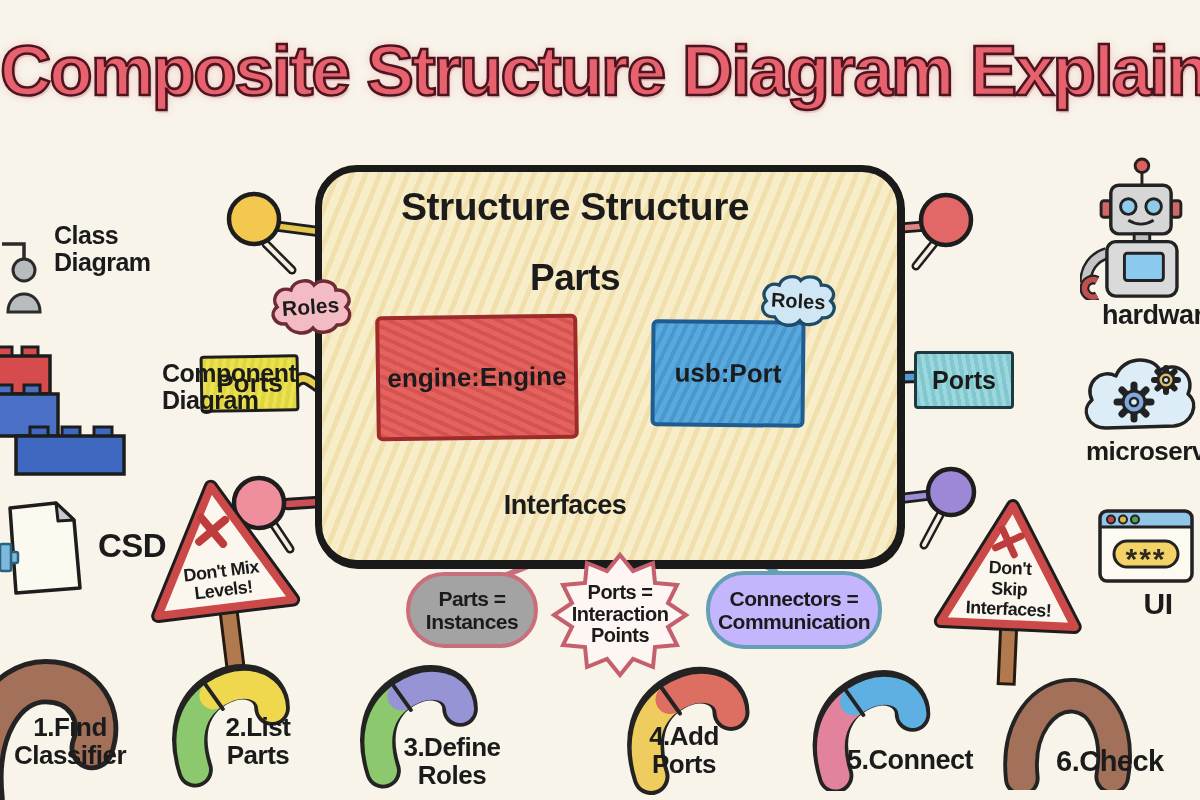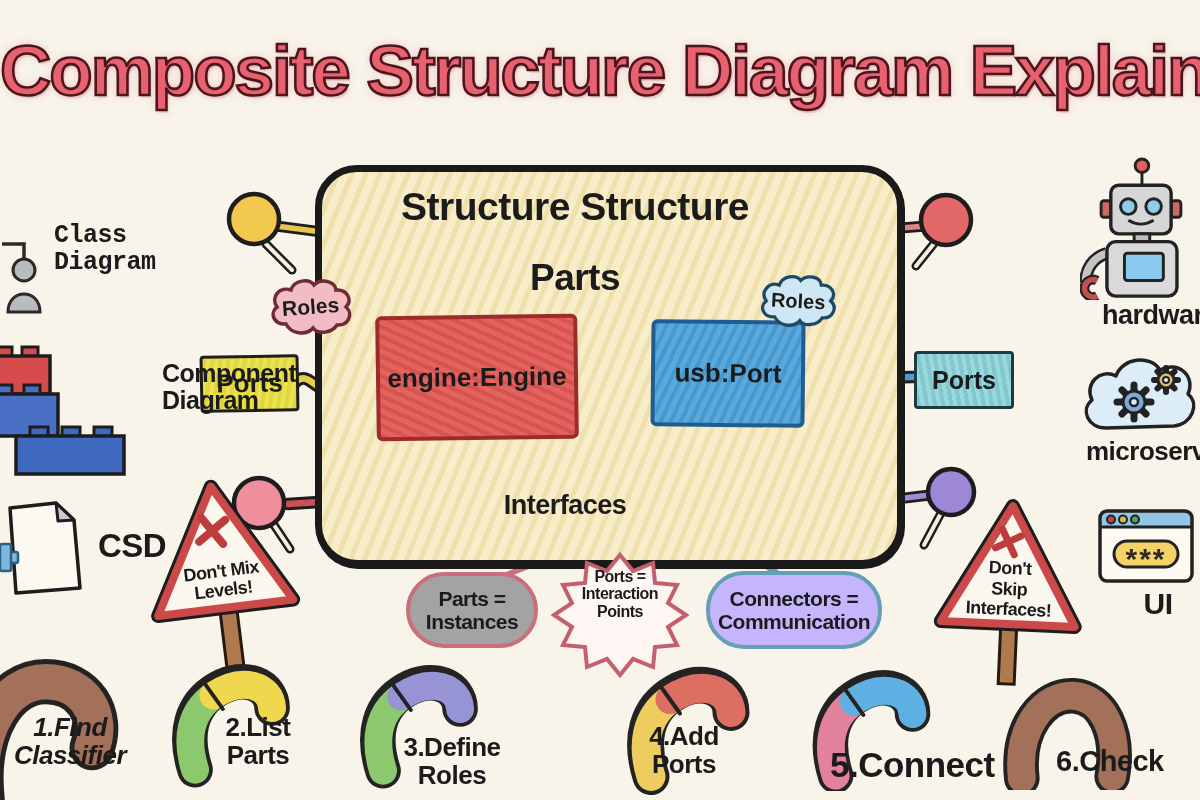--- a/index.html
+++ b/index.html
@@ -133,21 +133,21 @@
       <path d="M20,48 C8,49 3,37 11,31 C4,21 14,10 25,14 C28,4 43,2 48,9 C55,2 69,5 70,14 C81,13 87,24 80,31 C88,38 82,50 71,49 C66,57 52,59 47,52 C40,60 25,58 20,48 Z" fill="#cfe7f4" stroke="#1f4a66" stroke-width="3.5"></path>
     </svg>
     <div class="lbl" style="font-size:20px;transform:rotate(3deg);">Roles</div>
   </div>
 
   <div class="abs bubble bubble-pink">Parts =
 Instances</div>
   <svg class="abs" style="left:548px;top:549px;" width="144" height="132" viewBox="0 0 144 132">
     <polygon points="138,66 120,78 129,96 107,98 105,118 85,110 72,126 59,110 39,118 37,98 15,96 24,78 6,66 24,54 15,36 37,34 39,14 59,22 72,6 85,22 105,14 107,34 129,36 120,54" fill="#fdf6f2" stroke="#c4606e" stroke-width="4"></polygon>
   </svg>
-  <div class="abs txt" style="left:548px;top:568px;width:144px;font-size:16px;">Ports =
+  <div class="abs txt" style="left:548px;top:582px;width:144px;font-size:20px;">Ports =
 Interaction
 Points</div>
   <div class="abs bubble bubble-blue">Connectors =
 Communication</div>
 
   <div class="abs sign" style="left:146px;top:478px;width:152px;height:200px;transform:rotate(-7deg);">
     <svg width="152" height="200" viewBox="0 0 152 200">
       <rect x="70" y="128" width="17" height="62" fill="#b07a4e" stroke="#26190f" stroke-width="3"></rect>
       <polygon points="76,8 144,130 8,130" fill="#fbf7ee" stroke="#1d1d1d" stroke-width="14" stroke-linejoin="round"></polygon>
       <polygon points="76,8 144,130 8,130" fill="#fbf7ee" stroke="#cc4949" stroke-width="8" stroke-linejoin="round"></polygon>
@@ -170,21 +170,21 @@
     <div class="txt" style="top:60px;font-size:18px;line-height:1.15;">Don't
 Skip
 Interfaces!</div>
   </div>
 
   <svg class="abs" style="left:0;top:226px;" width="52" height="92" viewBox="0 0 52 92">
     <polyline points="2,18 24,18 24,34" fill="none" stroke="#2a2a2a" stroke-width="3.5"></polyline>
     <circle cx="24" cy="44" r="11" fill="#b9bcbe" stroke="#2a2a2a" stroke-width="3"></circle>
     <path d="M8,86 C8,62 40,62 40,86 Z" fill="#b9bcbe" stroke="#2a2a2a" stroke-width="3"></path>
   </svg>
-  <div class="abs txt left" style="left:54px;top:222px;font-size:25px;font-family:Liberation Mono, monospace;">Class
+  <div class="abs txt left" style="left:54px;top:222px;font-size:25px;">Class
 Diagram</div>
 
   <svg class="abs" style="left:0;top:342px;" width="140" height="135" viewBox="0 0 140 135">
     <rect x="-4" y="5" width="16" height="11" fill="#d64c4c" stroke="#1d1d1d" stroke-width="3"></rect>
     <rect x="22" y="5" width="16" height="11" fill="#d64c4c" stroke="#1d1d1d" stroke-width="3"></rect>
     <rect x="-12" y="14" width="62" height="38" fill="#d64c4c" stroke="#1d1d1d" stroke-width="3.5"></rect>
     <rect x="-4" y="43" width="16" height="11" fill="#4a70c6" stroke="#1d1d1d" stroke-width="3"></rect>
     <rect x="24" y="43" width="16" height="11" fill="#4a70c6" stroke="#1d1d1d" stroke-width="3"></rect>
     <rect x="-14" y="52" width="72" height="42" fill="#4a70c6" stroke="#1d1d1d" stroke-width="3.5"></rect>
     <rect x="30" y="85" width="18" height="11" fill="#3f68c0" stroke="#1d1d1d" stroke-width="3"></rect>
@@ -265,21 +265,21 @@
     <circle cx="39" cy="14.5" r="4" fill="#55a055" stroke="#222" stroke-width="2"></circle>
     <rect x="18" y="36" width="64" height="26" rx="13" fill="#f3d267" stroke="#222" stroke-width="3"></rect>
     <text x="50" y="64" text-anchor="middle" font-size="30" font-weight="bold" fill="#2f2a20" letter-spacing="2">***</text>
   </svg>
   <div class="abs txt" style="left:1128px;top:588px;width:60px;font-size:30px;">UI</div>
 
   <svg class="worm" style="left:-35px;top:642px;" width="165" height="160" viewBox="0 0 135 130" fill="none" stroke-linecap="round">
     <path d="M14,128 C8,70 34,32 66,32 C98,32 114,60 104,86" stroke="#232323" stroke-width="37"></path>
     <path d="M14,128 C8,70 34,32 66,32 C98,32 114,60 104,86" stroke="#a3705a" stroke-width="29"></path>
   </svg>
-  <div class="abs txt" style="left:0;top:713px;width:140px;font-size:26px;font-style:italic;">1.Find
+  <div class="abs txt" style="left:0;top:713px;width:140px;font-size:26px;">1.Find
 Classifier</div>
 
   <svg class="worm" style="left:170px;top:655px;" width="130" height="135" viewBox="0 0 135 130" fill="none" stroke-linecap="round">
     <path d="M26,114 C14,76 22,46 50,30 C78,14 106,26 106,50" stroke="#232323" stroke-width="37"></path>
     <path d="M26,114 C16,82 21,54 45,37" stroke="#8bc86e" stroke-width="29"></path>
     <path d="M45,37 C76,16 105,27 106,50" stroke="#f0d84e" stroke-width="29"></path>
     <line x1="35" y1="23" x2="55" y2="51" stroke="#232323" stroke-width="4"></line>
   </svg>
   <div class="abs txt" style="left:198px;top:713px;width:120px;font-size:26px;">2.List
 Parts</div>
@@ -301,21 +301,21 @@
   </svg>
   <div class="abs txt" style="left:624px;top:722px;width:120px;font-size:26px;">4.Add
 Ports</div>
 
   <svg class="worm" style="left:808px;top:666px;" width="135" height="125" viewBox="0 0 135 130" fill="none" stroke-linecap="round">
     <path d="M26,114 C14,76 22,46 50,30 C78,14 106,26 106,50" stroke="#232323" stroke-width="37"></path>
     <path d="M26,114 C16,82 21,54 45,37" stroke="#e2829c" stroke-width="29"></path>
     <path d="M45,37 C76,16 105,27 106,50" stroke="#5fb0e2" stroke-width="29"></path>
     <line x1="35" y1="23" x2="55" y2="51" stroke="#232323" stroke-width="4"></line>
   </svg>
-  <div class="abs txt" style="left:830px;top:746px;width:160px;font-size:35px;">5.Connect</div>
+  <div class="abs txt" style="left:830px;top:746px;width:160px;font-size:27px;">5.Connect</div>
 
   <svg class="worm" style="left:1000px;top:665px;" width="135" height="125" viewBox="0 0 135 130" fill="none" stroke-linecap="round">
     <path d="M20,118 C14,64 44,30 74,32 C104,34 122,70 114,116" stroke="#232323" stroke-width="37"></path>
     <path d="M20,118 C14,64 44,30 74,32 C104,34 122,70 114,116" stroke="#a3705a" stroke-width="29"></path>
   </svg>
   <div class="abs txt left" style="left:1056px;top:746px;width:170px;font-size:29px;white-space:nowrap;">6.Check</div>
 
   <div class="abs title">Composite Structure Diagram Explained</div>
 </div>
 

